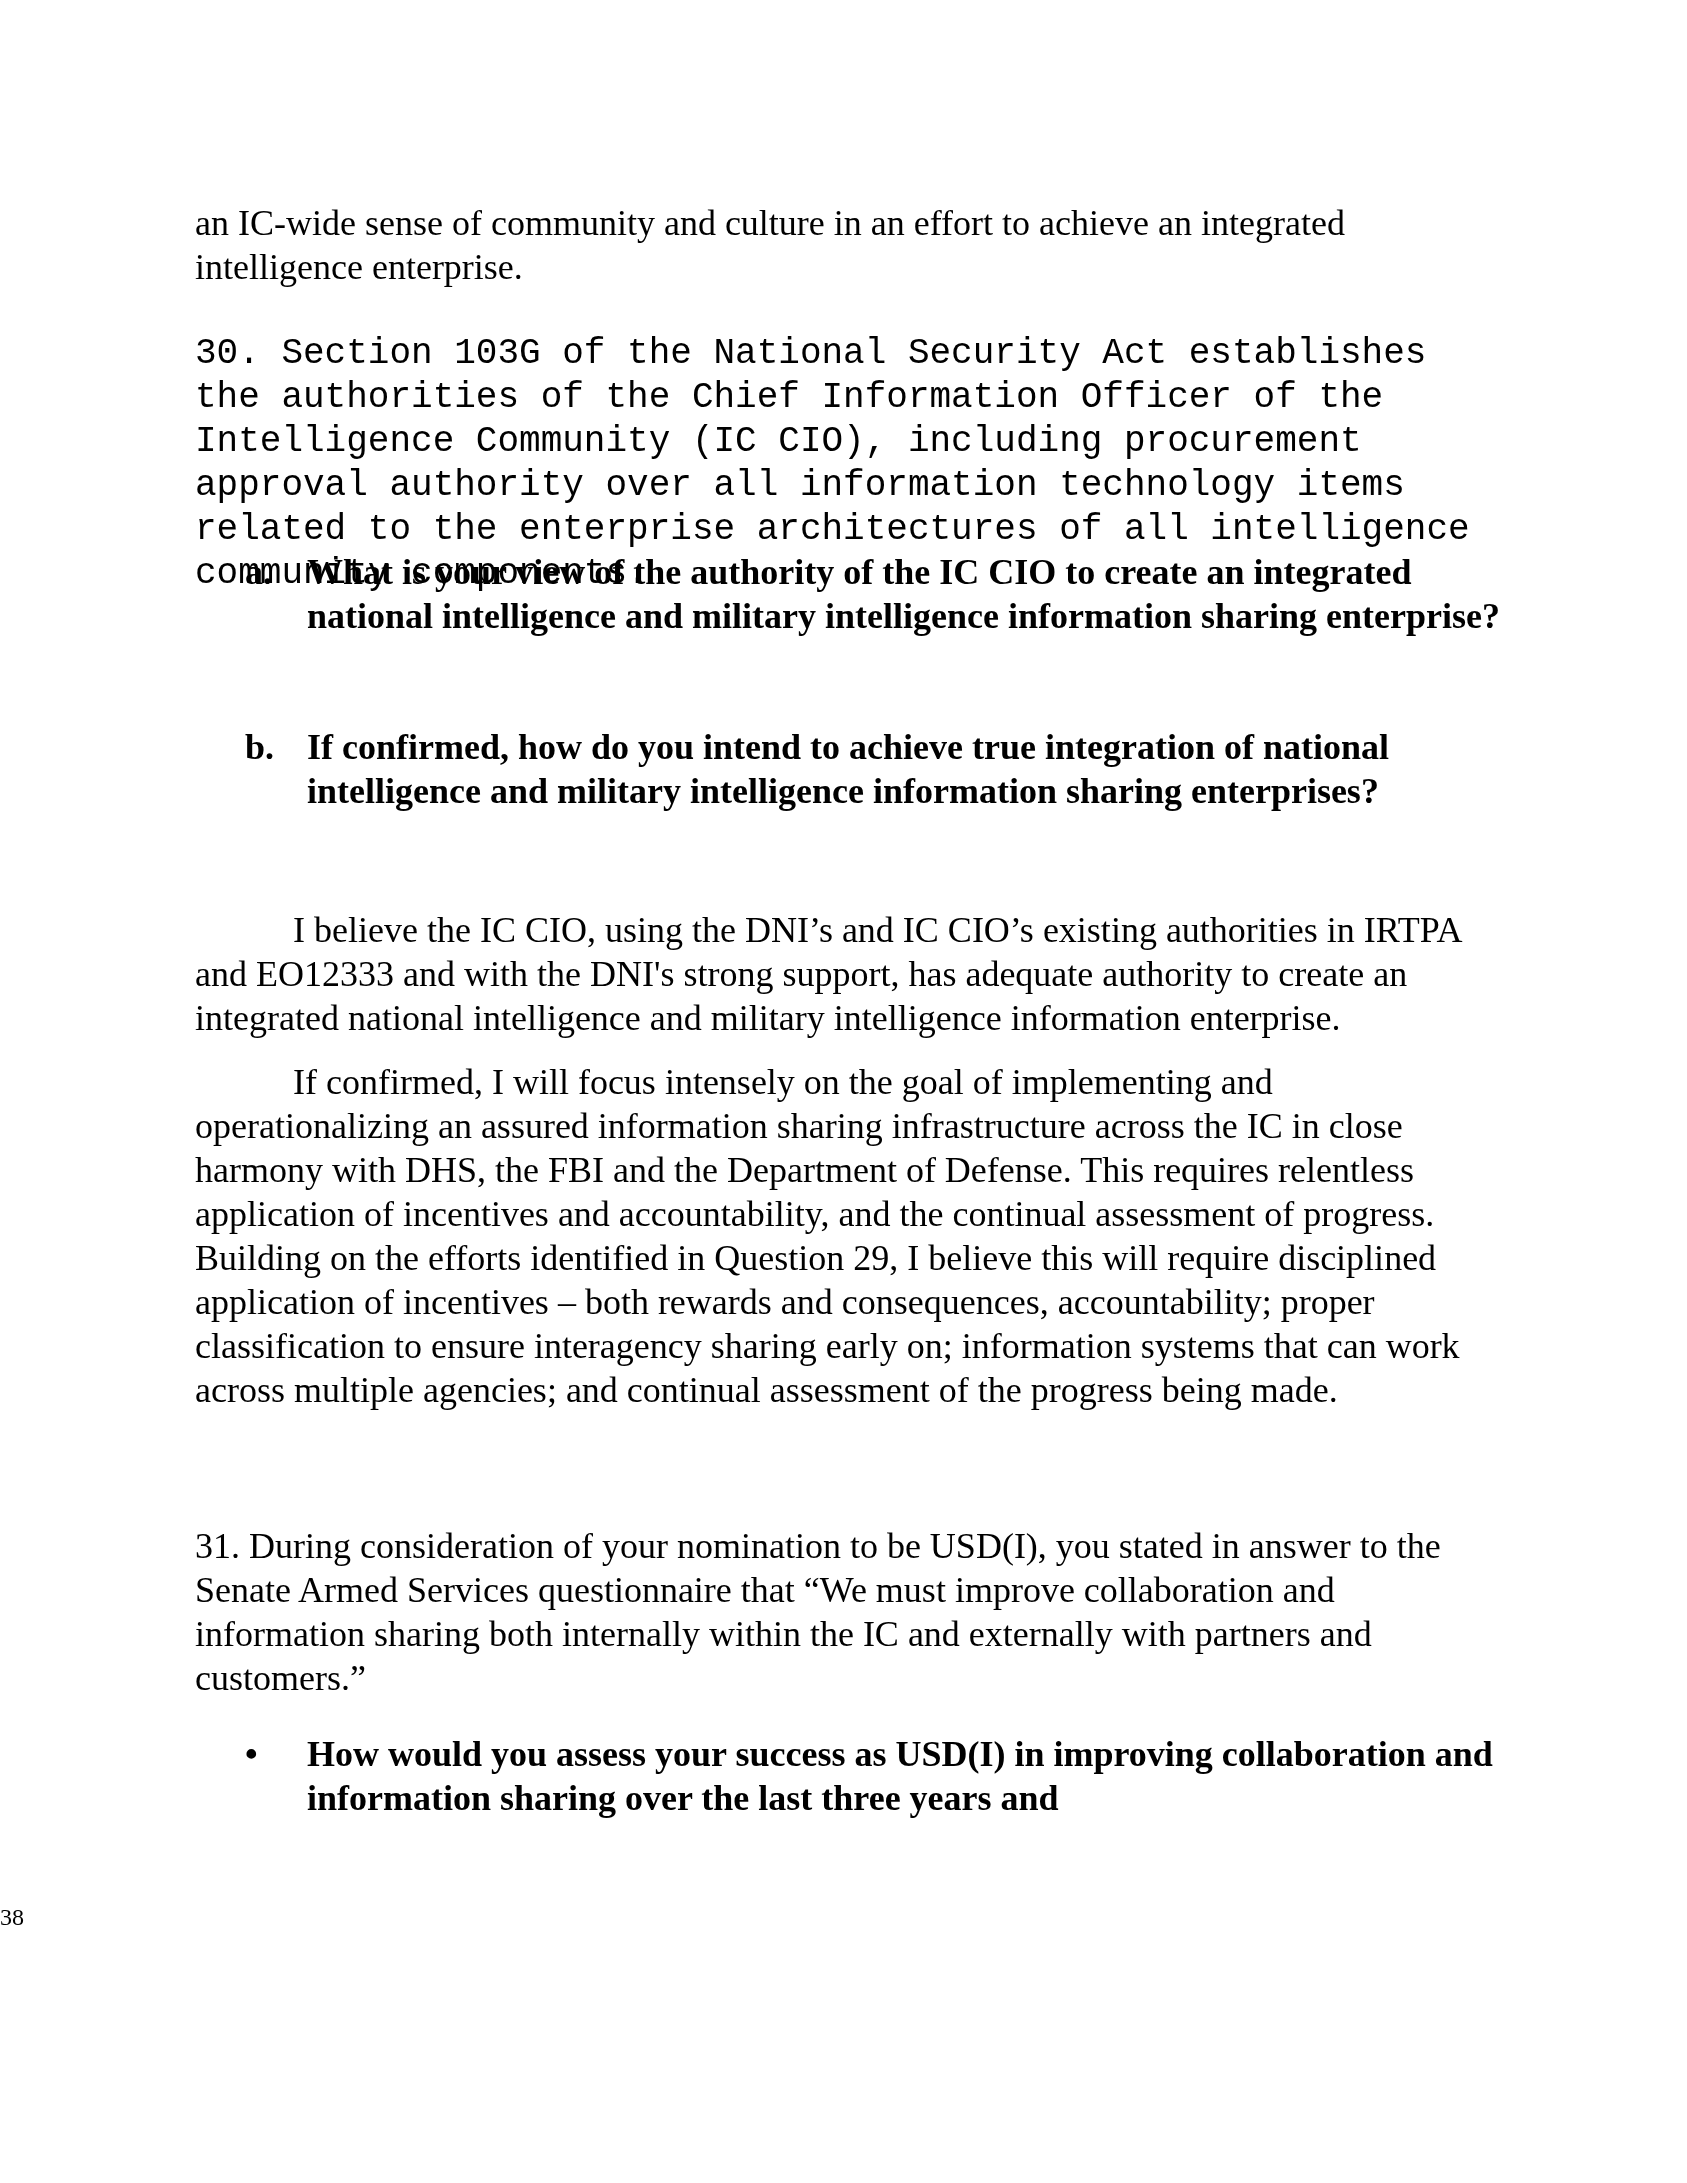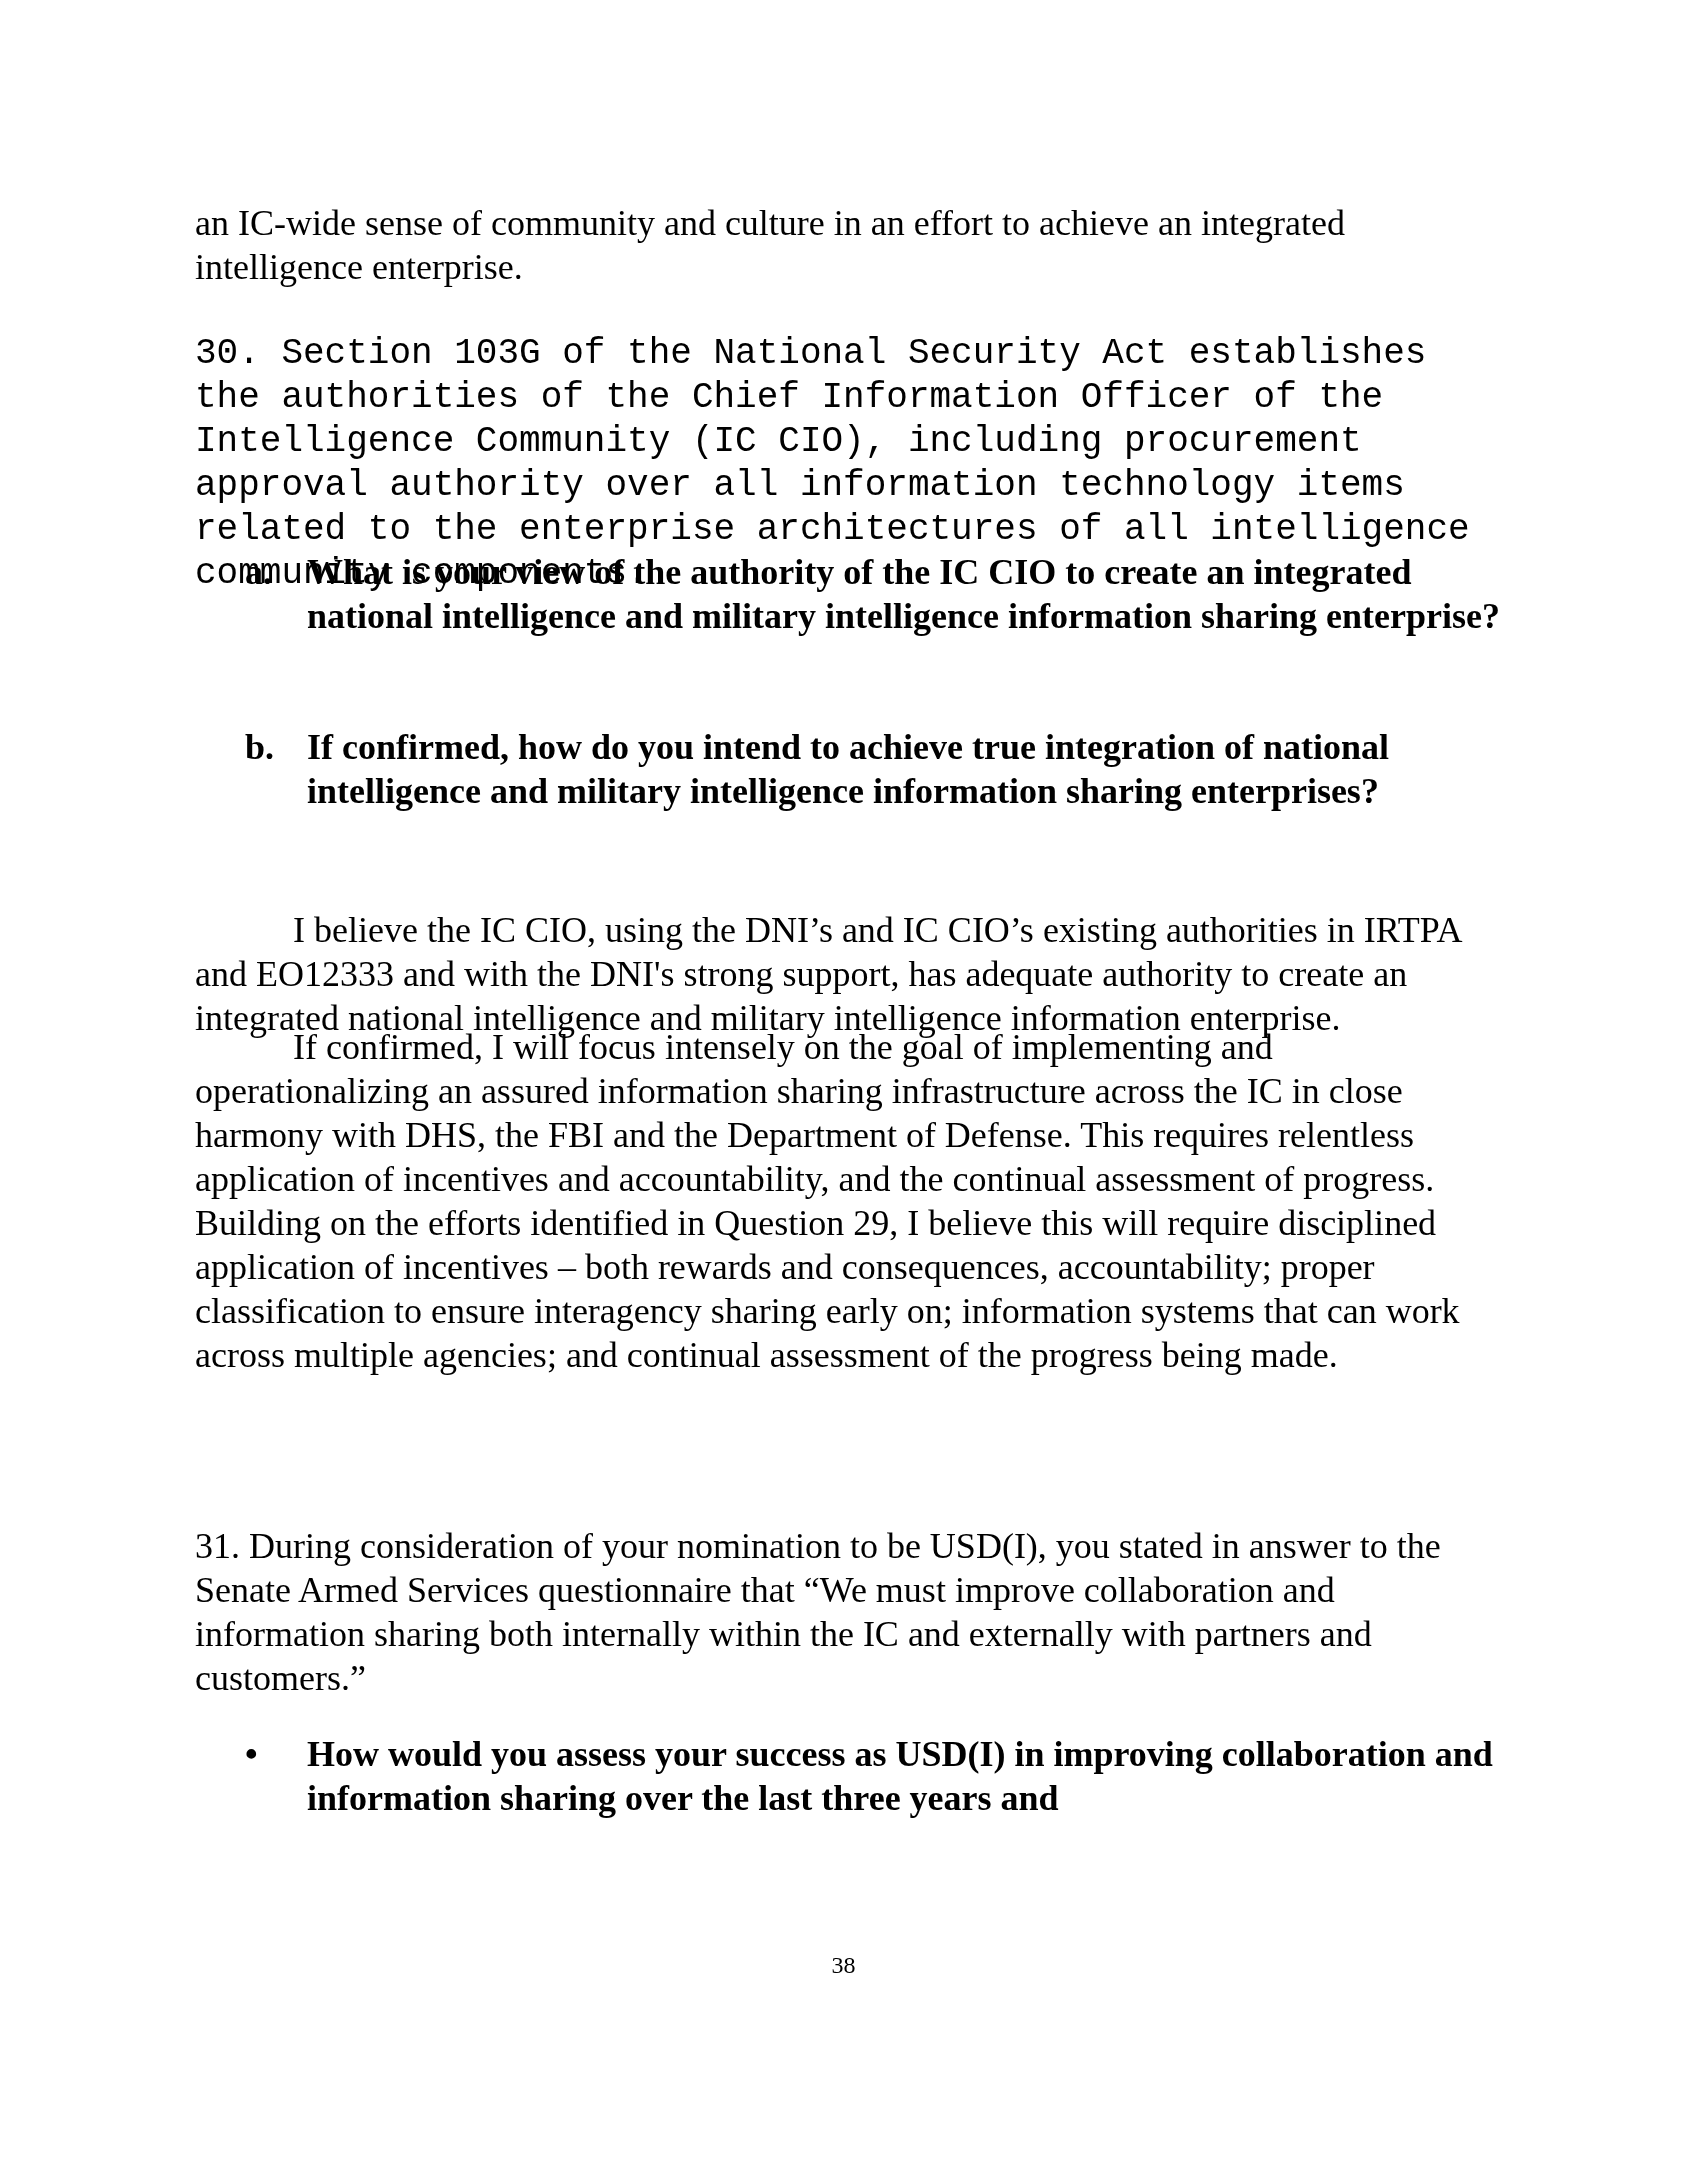--- a/index.html
+++ b/index.html
@@ -7,21 +7,21 @@
     .page {
       position: absolute; left: 0; top: 0; width: 1580px; height: 2183px;
       font-family: "Liberation Serif", serif; color: #000; font-size: 36px; line-height: 44px;
     }
     .block { position: absolute; left: 195px; width: 1310px; }
     p { margin: 0; }
     .indent { text-indent: 98px; }
     .q { position: absolute; left: 245px; width: 1257px; font-weight: bold; }
     .q .label { position: absolute; left: 0; top: 0; }
     .q .text { margin-left: 62px; display: block; }
-    .pagenum { position: absolute; top: 1904px; left: 0; width: 1687px; text-align: center; font-size: 24px; line-height: 26.5px; margin-top: 48px; }
+    .pagenum { position: absolute; top: 1904px; left: 0; width: 1687px; text-align: left; font-size: 24px; line-height: 26.5px; }
   </style>
 </head>
 <body>
 
 <div class="page">
 
   <div class="block" style="top:201px;">
     <p>an IC-wide sense of community and culture in an effort to achieve an integrated intelligence enterprise.</p>
   </div>
 
@@ -36,21 +36,21 @@
 
   <div class="q" style="top:725px;">
     <span class="label">b.</span>
     <span class="text">If confirmed, how do you intend to achieve true integration of national intelligence and military intelligence information sharing enterprises?</span>
   </div>
 
   <div class="block" style="top:908px;">
     <p class="indent">I believe the IC CIO, using the DNI’s and IC CIO’s existing authorities in IRTPA and EO12333 and with the DNI's strong support, has adequate authority to create an integrated national intelligence and military intelligence information enterprise.</p>
   </div>
 
-  <div class="block" style="top:1025px;">
+  <div class="block" style="top:1060px;">
     <p class="indent">If confirmed, I will focus intensely on the goal of implementing and operationalizing an assured information sharing infrastructure across the IC in close harmony with DHS, the FBI and the Department of Defense.  This requires relentless application of incentives and accountability, and the continual assessment of progress.  Building on the efforts identified in Question 29, I believe this will require disciplined application of incentives – both rewards and consequences, accountability; proper classification to ensure interagency sharing early on; information systems that can work across multiple agencies; and continual assessment of the progress being made.</p>
   </div>
 
   <div class="block" style="top:1512px;margin-top:12px;">
     <p>31.  During consideration of your nomination to be USD(I), you stated in answer to the Senate Armed Services questionnaire that “We must improve collaboration and information sharing both internally within the IC and externally with partners and customers.”</p>
   </div>
 
   <div class="q" style="top:1732px;">
     <span class="label">•</span>
     <span class="text">How would you assess your success as USD(I) in improving collaboration and information sharing over the last three years and</span>

